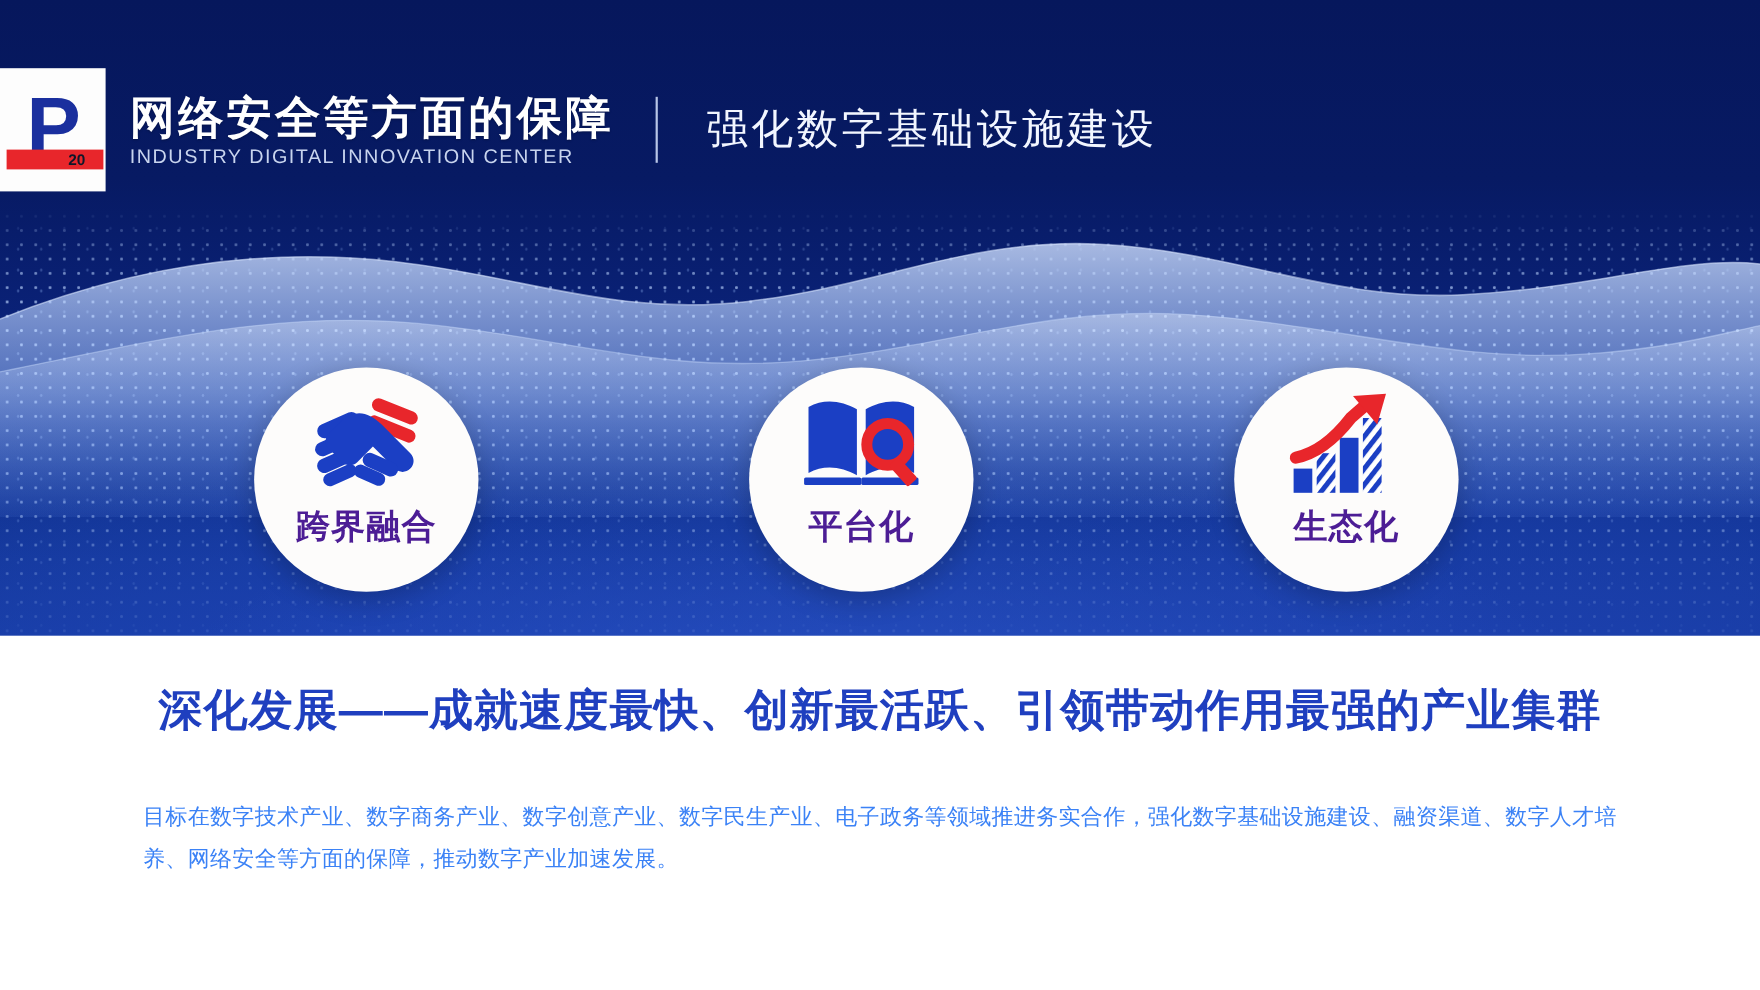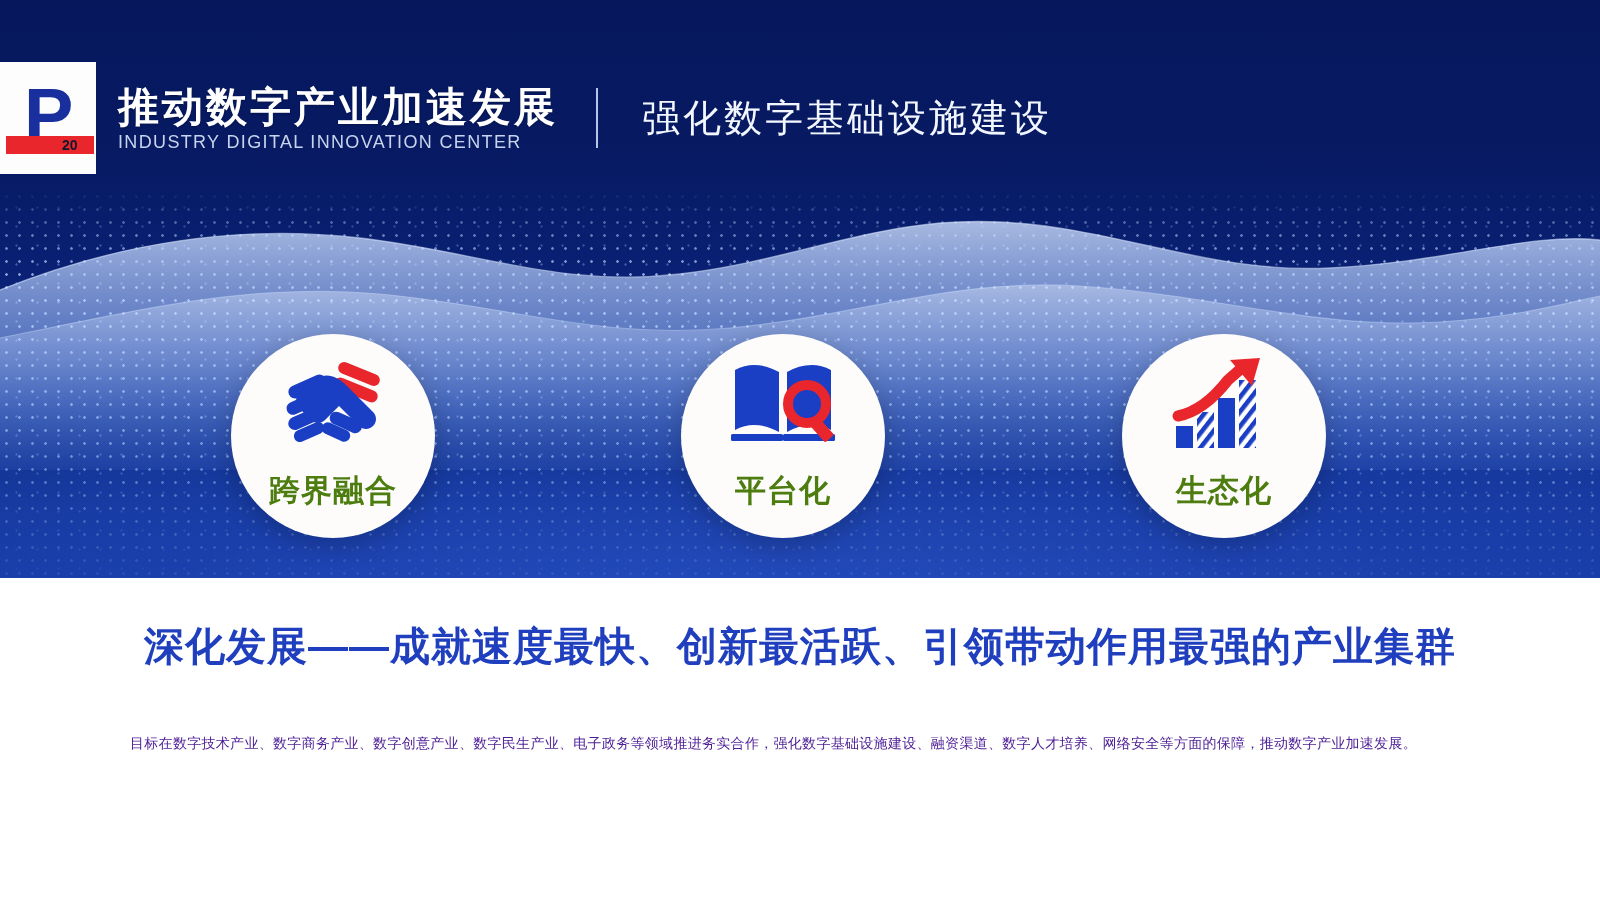--- a/index.html
+++ b/index.html
@@ -85,34 +85,34 @@
     position:absolute; top:0; width:204px; height:204px;
     border-radius:50%; background:#fdfcfb;
     display:flex; flex-direction:column; align-items:center;
     box-shadow:0 6px 26px rgba(0,0,0,.22);
   }
   .pill.c1{ left:231px; }
   .pill.c2{ left:681px; }
   .pill.c3{ left:1122px; }
   .pill-icon{ height:112px; margin-top:14px; display:flex; align-items:center; justify-content:center; }
   .pill-label{
-    font-size:31px; font-weight:700; color:#4d7c0f;
-    letter-spacing:1px; line-height:34px; margin-top:14px;
+    font-size:31px; font-weight:700; color:#4c1d95;
+    letter-spacing:1px; line-height:34px; margin-top:2px;
   }
 
   
   .bottom{ position:absolute; left:0; top:578px; width:1600px; height:322px; background:#ffffff; }
   .headline{
     margin-top:42px; text-align:center;
     font-size:40px; font-weight:700; color:#1f3fbf;
     letter-spacing:1px; line-height:52px;
   }
   .paragraph{
     margin:52px auto 0; width:1340px;
-    font-size:14px; color:#4c1d95; line-height:38px;
+    font-size:20px; color:#3b82f6; line-height:38px;
     letter-spacing:.3px; text-align:left;
   }
 </style>
 </head>
 <body>
 
 <div class="hero">
 
   <div class="dots"></div>
 
@@ -134,21 +134,21 @@
     <path d="M0,168 C140,140 250,112 380,124 C510,136 600,170 730,158 C860,146 950,108 1080,116 C1210,124 1320,160 1440,152 C1520,147 1570,132 1600,126" fill="none" stroke="#cfe0ff" stroke-opacity=".40" stroke-width="1.2"></path>
   </svg>
 
   <div class="header">
     <div class="logo-box">
       <div class="logo-p">P</div>
       <div class="logo-bar"></div>
       <div class="logo-20">20</div>
     </div>
     <div class="brand">
-      <div class="brand-cn">推动数字产业加速发展</div>
+      <div class="brand-cn">网络安全等方面的保障</div>
       <div class="brand-en">INDUSTRY DIGITAL INNOVATION CENTER</div>
     </div>
     <div class="hdr-divider"></div>
     <div class="tagline">强化数字基础设施建设</div>
   </div>
 
   <div class="circles">
 
     <div class="pill c1">
       <div class="pill-icon">

